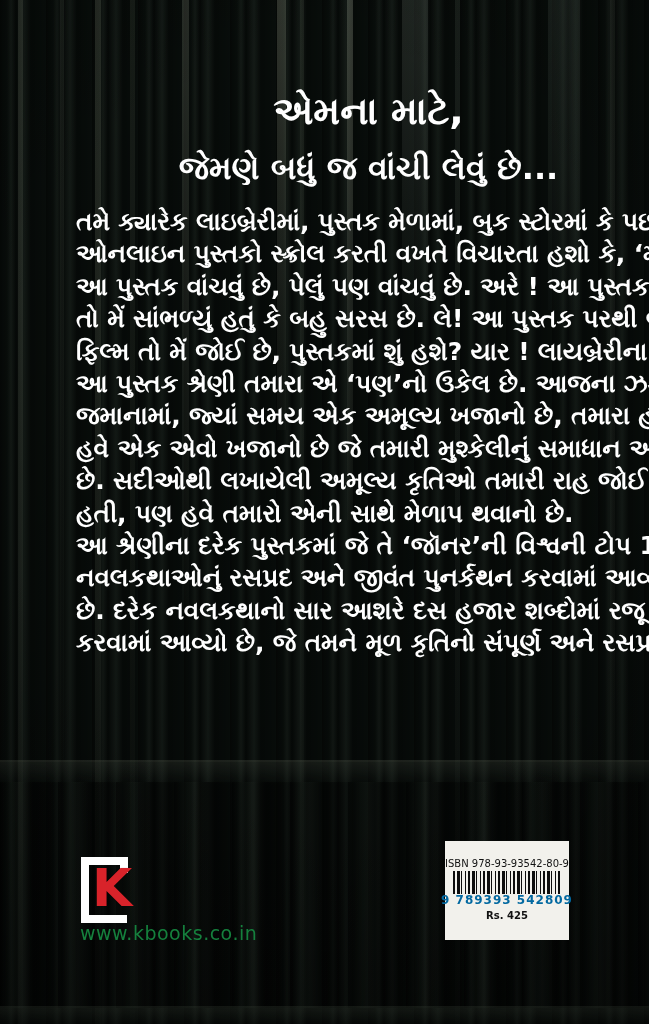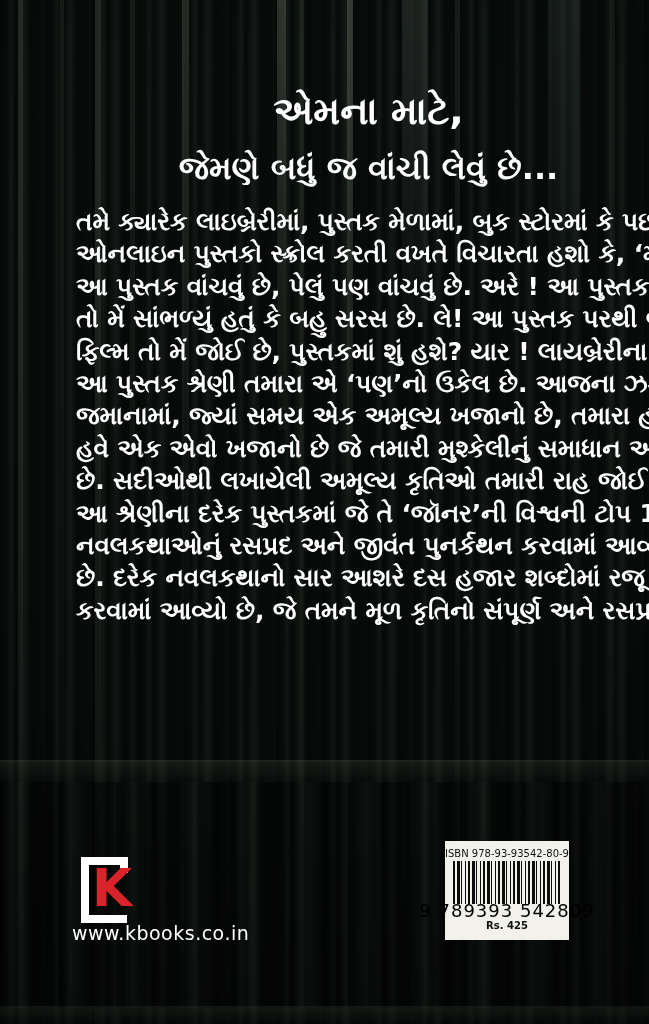--- a/index.html
+++ b/index.html
@@ -93,39 +93,39 @@
   .logo-k{
     position:absolute;left:92px;top:862px;
     color:#d8232a;font-size:52px;font-weight:800;line-height:52px;
     text-shadow:0 0 1px rgba(0,0,0,.4);
   }
   .logo-books{
     position:absolute;left:127px;top:884px;
     color:#ffffff;font-size:38px;font-weight:800;letter-spacing:-1px;line-height:38px;
   }
   .logo-site{
-    position:absolute;left:72px;top:922px;
-    color:#ffffff;font-size:19px;font-weight:500;letter-spacing:0.5px;
+    position:absolute;left:80px;top:922px;
+    color:#15803d;font-size:19px;font-weight:500;letter-spacing:0.5px;
   }
   
   .barcode-box{
     position:absolute;left:445px;top:841px;width:124px;height:99px;
     background:#f2f1ec;display:flex;flex-direction:column;align-items:center;
-    padding:6px 0;box-sizing:border-box;
+    padding:16px 0;box-sizing:border-box;
   }
   .isbn-label{color:#111;font-size:10px;line-height:13px;white-space:nowrap;}
   .bars{
     width:108px;height:52px;margin-top:1px;
     background:repeating-linear-gradient(90deg,
       #0d0d0d 0px,#0d0d0d 2px,#f2f1ec 2px,#f2f1ec 4px,
       #0d0d0d 4px,#0d0d0d 7px,#f2f1ec 7px,#f2f1ec 8px,
       #0d0d0d 8px,#0d0d0d 9px,#f2f1ec 9px,#f2f1ec 12px,
       #0d0d0d 12px,#0d0d0d 13px,#f2f1ec 13px,#f2f1ec 15px);
   }
-  .barcode-number{color:#000000;font-size:18px;line-height:15px;margin-top:-1px;letter-spacing:1px;white-space:nowrap;}
+  .barcode-number{color:#0369a1;font-size:12px;line-height:15px;margin-top:-1px;letter-spacing:1px;white-space:nowrap;font-weight:bold;}
   .barcode-price{color:#111;font-size:10px;font-weight:bold;line-height:16px;}
 </style>
 </head>
 <body>
 
 <div class="cover">
 
   <div class="bg">
     <div class="bg-fine"></div>
     <div class="bg-hi"></div>
@@ -143,20 +143,21 @@
   <div class="body-text">
     <div class="line">તમે ક્યારેક લાઇબ્રેરીમાં, પુસ્તક મેળામાં, બુક સ્ટોરમાં કે પછી</div>
     <div class="line">ઓનલાઇન પુસ્તકો સ્ક્રોલ કરતી વખતે વિચારતા હશો કે, ‘મારે</div>
     <div class="line">આ પુસ્તક વાંચવું છે, પેલું પણ વાંચવું છે. અરે ! આ પુસ્તક અંગે</div>
     <div class="line">તો મેં સાંભળ્યું હતું કે બહુ સરસ છે. લે! આ પુસ્તક પરથી બનેલી</div>
     <div class="line">ફિલ્મ તો મેં જોઈ છે, પુસ્તકમાં શું હશે? યાર ! લાયબ્રેરીના આ</div>
     <div class="line">આ પુસ્તક શ્રેણી તમારા એ ‘પણ’નો ઉકેલ છે. આજના ઝડપી</div>
     <div class="line">જમાનામાં, જ્યાં સમય એક અમૂલ્ય ખજાનો છે, તમારા હાથમાં</div>
     <div class="line">હવે એક એવો ખજાનો છે જે તમારી મુશ્કેલીનું સમાધાન આપે</div>
     <div class="line">છે. સદીઓથી લખાયેલી અમૂલ્ય કૃતિઓ તમારી રાહ જોઈ રહી</div>
+    <div class="line">હતી, પણ હવે તમારો એની સાથે મેળાપ થવાનો છે.</div>
     <div class="line">આ શ્રેણીના દરેક પુસ્તકમાં જે તે ‘જૉનર’ની વિશ્વની ટોપ 10</div>
     <div class="line">નવલકથાઓનું રસપ્રદ અને જીવંત પુનર્કથન કરવામાં આવ્યું</div>
     <div class="line">છે. દરેક નવલકથાનો સાર આશરે દસ હજાર શબ્દોમાં રજૂ</div>
     <div class="line">કરવામાં આવ્યો છે, જે તમને મૂળ કૃતિનો સંપૂર્ણ અને રસપ્રદ</div>
   </div>
 
   <div class="publisher">
     <div class="logo-bracket">
       <div class="hook"></div>
     </div>

